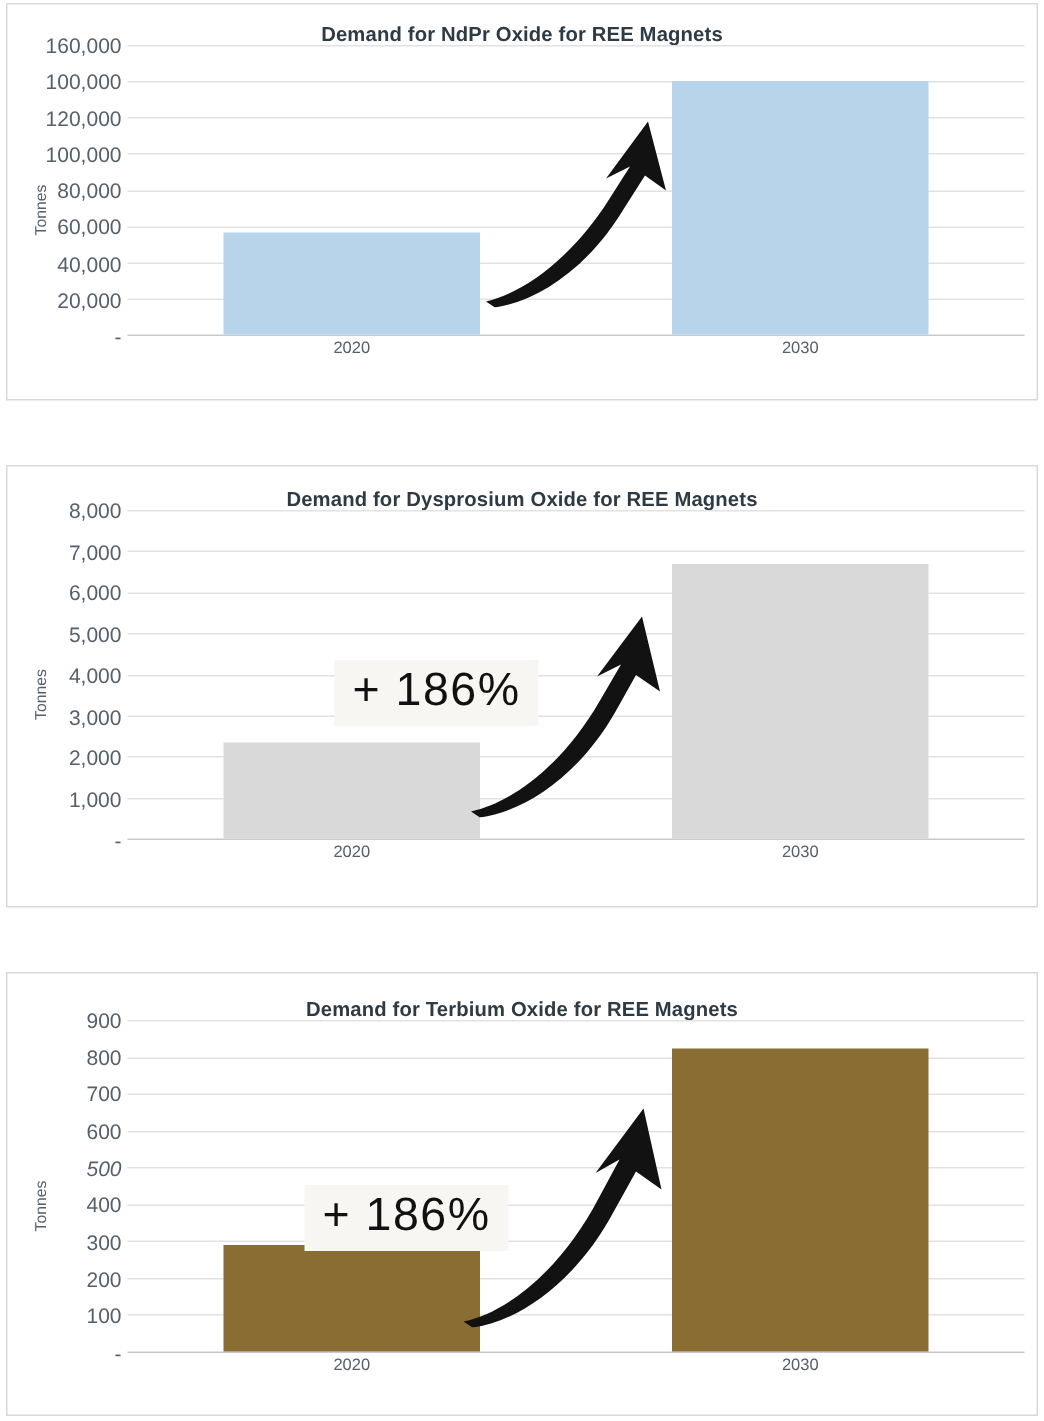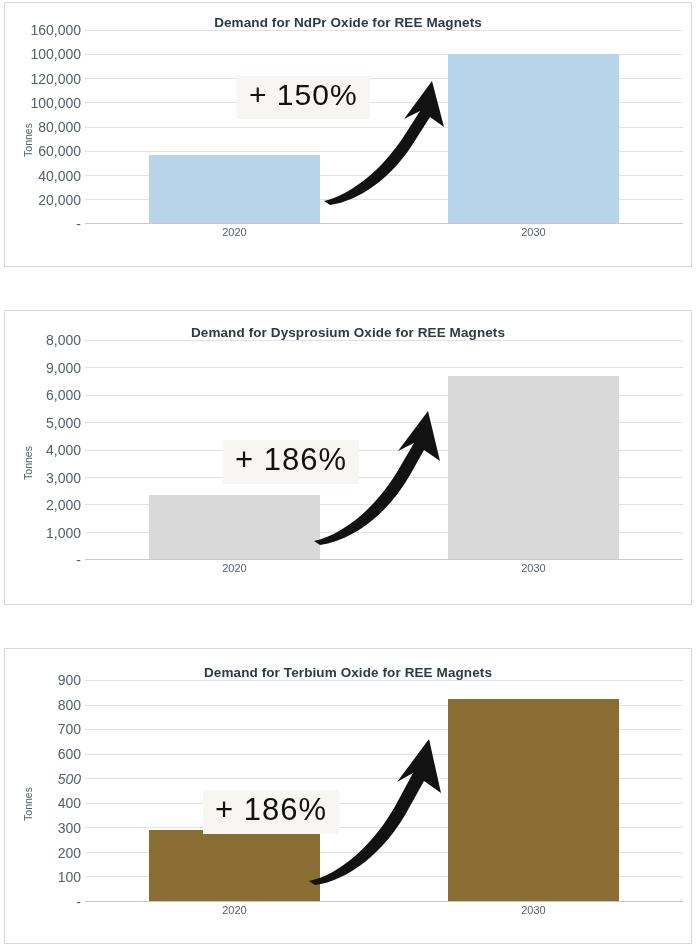--- a/index.html
+++ b/index.html
@@ -174,31 +174,30 @@
             </div>
           </div>
       </div>
       <div class="xlabels">
           <div class="xlab">2020</div>
           <div class="xlab">2030</div>
         </div>
       <svg class="arrow-svg" width="140" height="130" viewBox="0 0 140 130">
         <path d="M4 126 C 30 120, 62 96, 86 58 L 100 36 L 84 44 L 112 6 L 124 52 L 110 42 L 96 64 C 72 104, 38 126, 10 130 Z" fill="#121212"></path>
       </svg>
-      <div class="callout">+ 150%</div>
     </div>
   </div>
 
   <div class="chart-card" id="card-1">
     <div class="chart-title">Demand for Dysprosium Oxide for REE Magnets</div>
     <div class="plot-wrap">
       <div class="ylabel">Tonnes</div>
       <div class="ticks">
           <div class="tick" style="top: 0%;">8,000</div>
-          <div class="tick" style="top: 12.5%;">9,000</div>
+          <div class="tick" style="top: 12.5%;">7,000</div>
           <div class="tick" style="top: 25%;">6,000</div>
           <div class="tick" style="top: 37.5%;">5,000</div>
           <div class="tick" style="top: 50%;">4,000</div>
           <div class="tick" style="top: 62.5%;">3,000</div>
           <div class="tick" style="top: 75%;">2,000</div>
           <div class="tick" style="top: 87.5%;">1,000</div>
           <div class="tick" style="top: 100%;">-</div>
         </div>
       <div class="gridarea">
         <div class="gridline" style="top: 0%;"></div>

